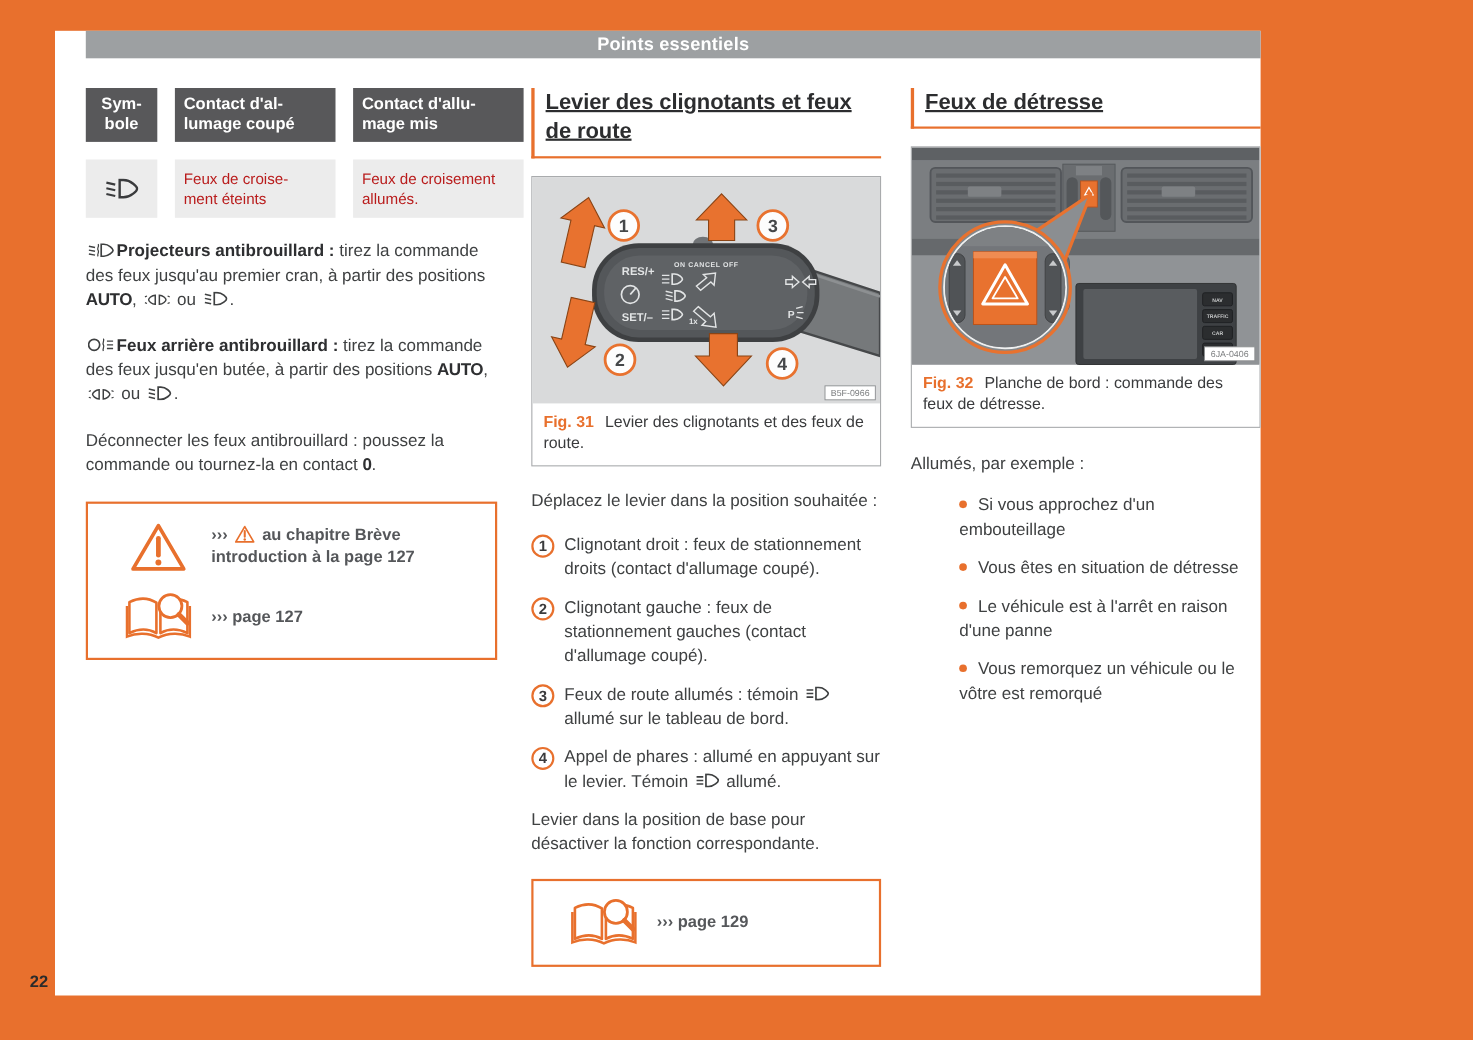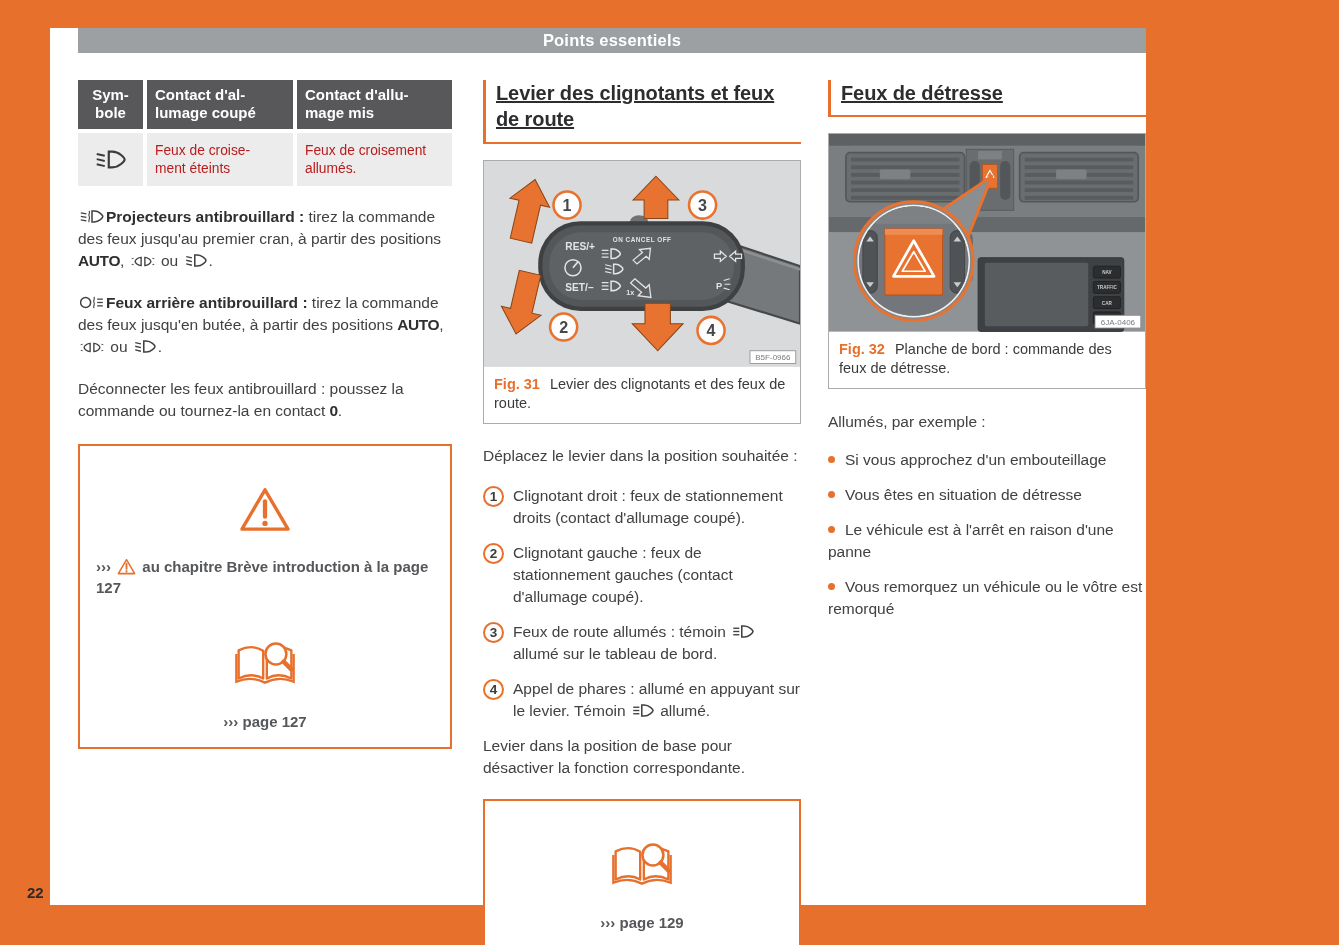--- a/index.html
+++ b/index.html
@@ -6,21 +6,21 @@
   body{width:1339px;height:945px;background:#E8702D;font-family:"Liberation Sans",sans-serif;position:relative;overflow:hidden;}
   *{box-sizing:border-box;}
   .page{position:absolute;left:50px;top:28px;width:1096px;height:877px;background:#fff;}
   .header-bar{margin-left:28px;height:25px;background:#9DA0A2;color:#fff;font-weight:700;font-size:16.5px;display:flex;align-items:center;justify-content:center;letter-spacing:.2px;}
   .columns{display:flex;padding-left:28px;align-items:flex-start;}
   .col-left{width:374px;margin-right:31px;}
   .col-mid{width:375px;margin-right:27px;}
   .col-right{width:375px;}
 
   
-  .sym-table{display:grid;grid-template-columns:65px 146px 155px;gap:4px;margin-top:27px;}
+  .sym-table{display:grid;grid-template-columns:65px 146px 155px;gap:16px;margin-top:27px;}
   .th{background:#58585A;color:#fff;font-weight:700;font-size:15px;line-height:1.22;padding:6px 8px;white-space:pre-line;}
   .th.center{text-align:center;padding:6px 2px;}
   .td{background:#ECECEC;color:#b91c1c;font-size:13.8px;line-height:1.3;padding:9px 8px;white-space:pre-line;}
   .td.symbol-cell{display:flex;align-items:center;justify-content:center;color:#3A3B3D;}
   .symbol-cell svg{width:31px;height:19px;}
 
   
   p.body{margin:20px 0 0;font-size:15.5px;line-height:1.42;color:#3F4142;}
   .sg-b{font-weight:700;color:#2E2F31;}
   .sg-kbd{font-weight:800;letter-spacing:-.4px;color:#2E2F31;}
@@ -36,27 +36,27 @@
   figcaption{padding:8px 10px 10px;font-size:14.5px;line-height:1.32;color:#3A3B3D;}
   .fig-label{color:#E8702D;font-weight:700;padding-right:10px;}
   svg text{font-family:"Liberation Sans",sans-serif;}
 
   
   .num-list{margin-top:18px;}
   .num-item{display:flex;gap:9px;margin:0 0 13px;font-size:15.5px;line-height:1.42;color:#3F4142;}
   .num-circle{flex:0 0 21px;width:21px;height:21px;border:2px solid #E8702D;border-radius:50%;display:flex;align-items:center;justify-content:center;font-weight:700;font-size:13.5px;color:#3A3B3D;margin-top:1px;}
 
   
-  .bullet-list{margin-top:16px;}
+  .bullet-list{margin-top:16px;margin-left:44px;}
   .bullet{margin:0 0 13px;font-size:15.5px;line-height:1.42;color:#3F4142;}
   .bullet::before{content:"";display:inline-block;width:7px;height:7px;border-radius:50%;background:#E8702D;margin-right:10px;vertical-align:2px;}
 
   
   .ref-box{border:2px solid #E8702D;display:flex;flex-direction:column;gap:15px;padding:13px 16px;margin-top:20px;background:#fff;}
-  .ref-row{display:flex;align-items:center;cursor:pointer;flex-direction:column;}
+  .ref-row{display:flex;align-items:center;cursor:pointer;}
   .ref-icon{flex:0 0 96px;display:flex;align-items:center;justify-content:center;}
   .ref-text{font-weight:700;color:#55575A;font-size:15px;line-height:1.35;}
 
   .page-number{position:absolute;left:27px;top:884px;font-weight:700;font-size:15px;color:#2B2B2B;}
 </style>
 </head>
 <body>
 
 <div class="page">
   <div class="header-bar">Points essentiels</div>

